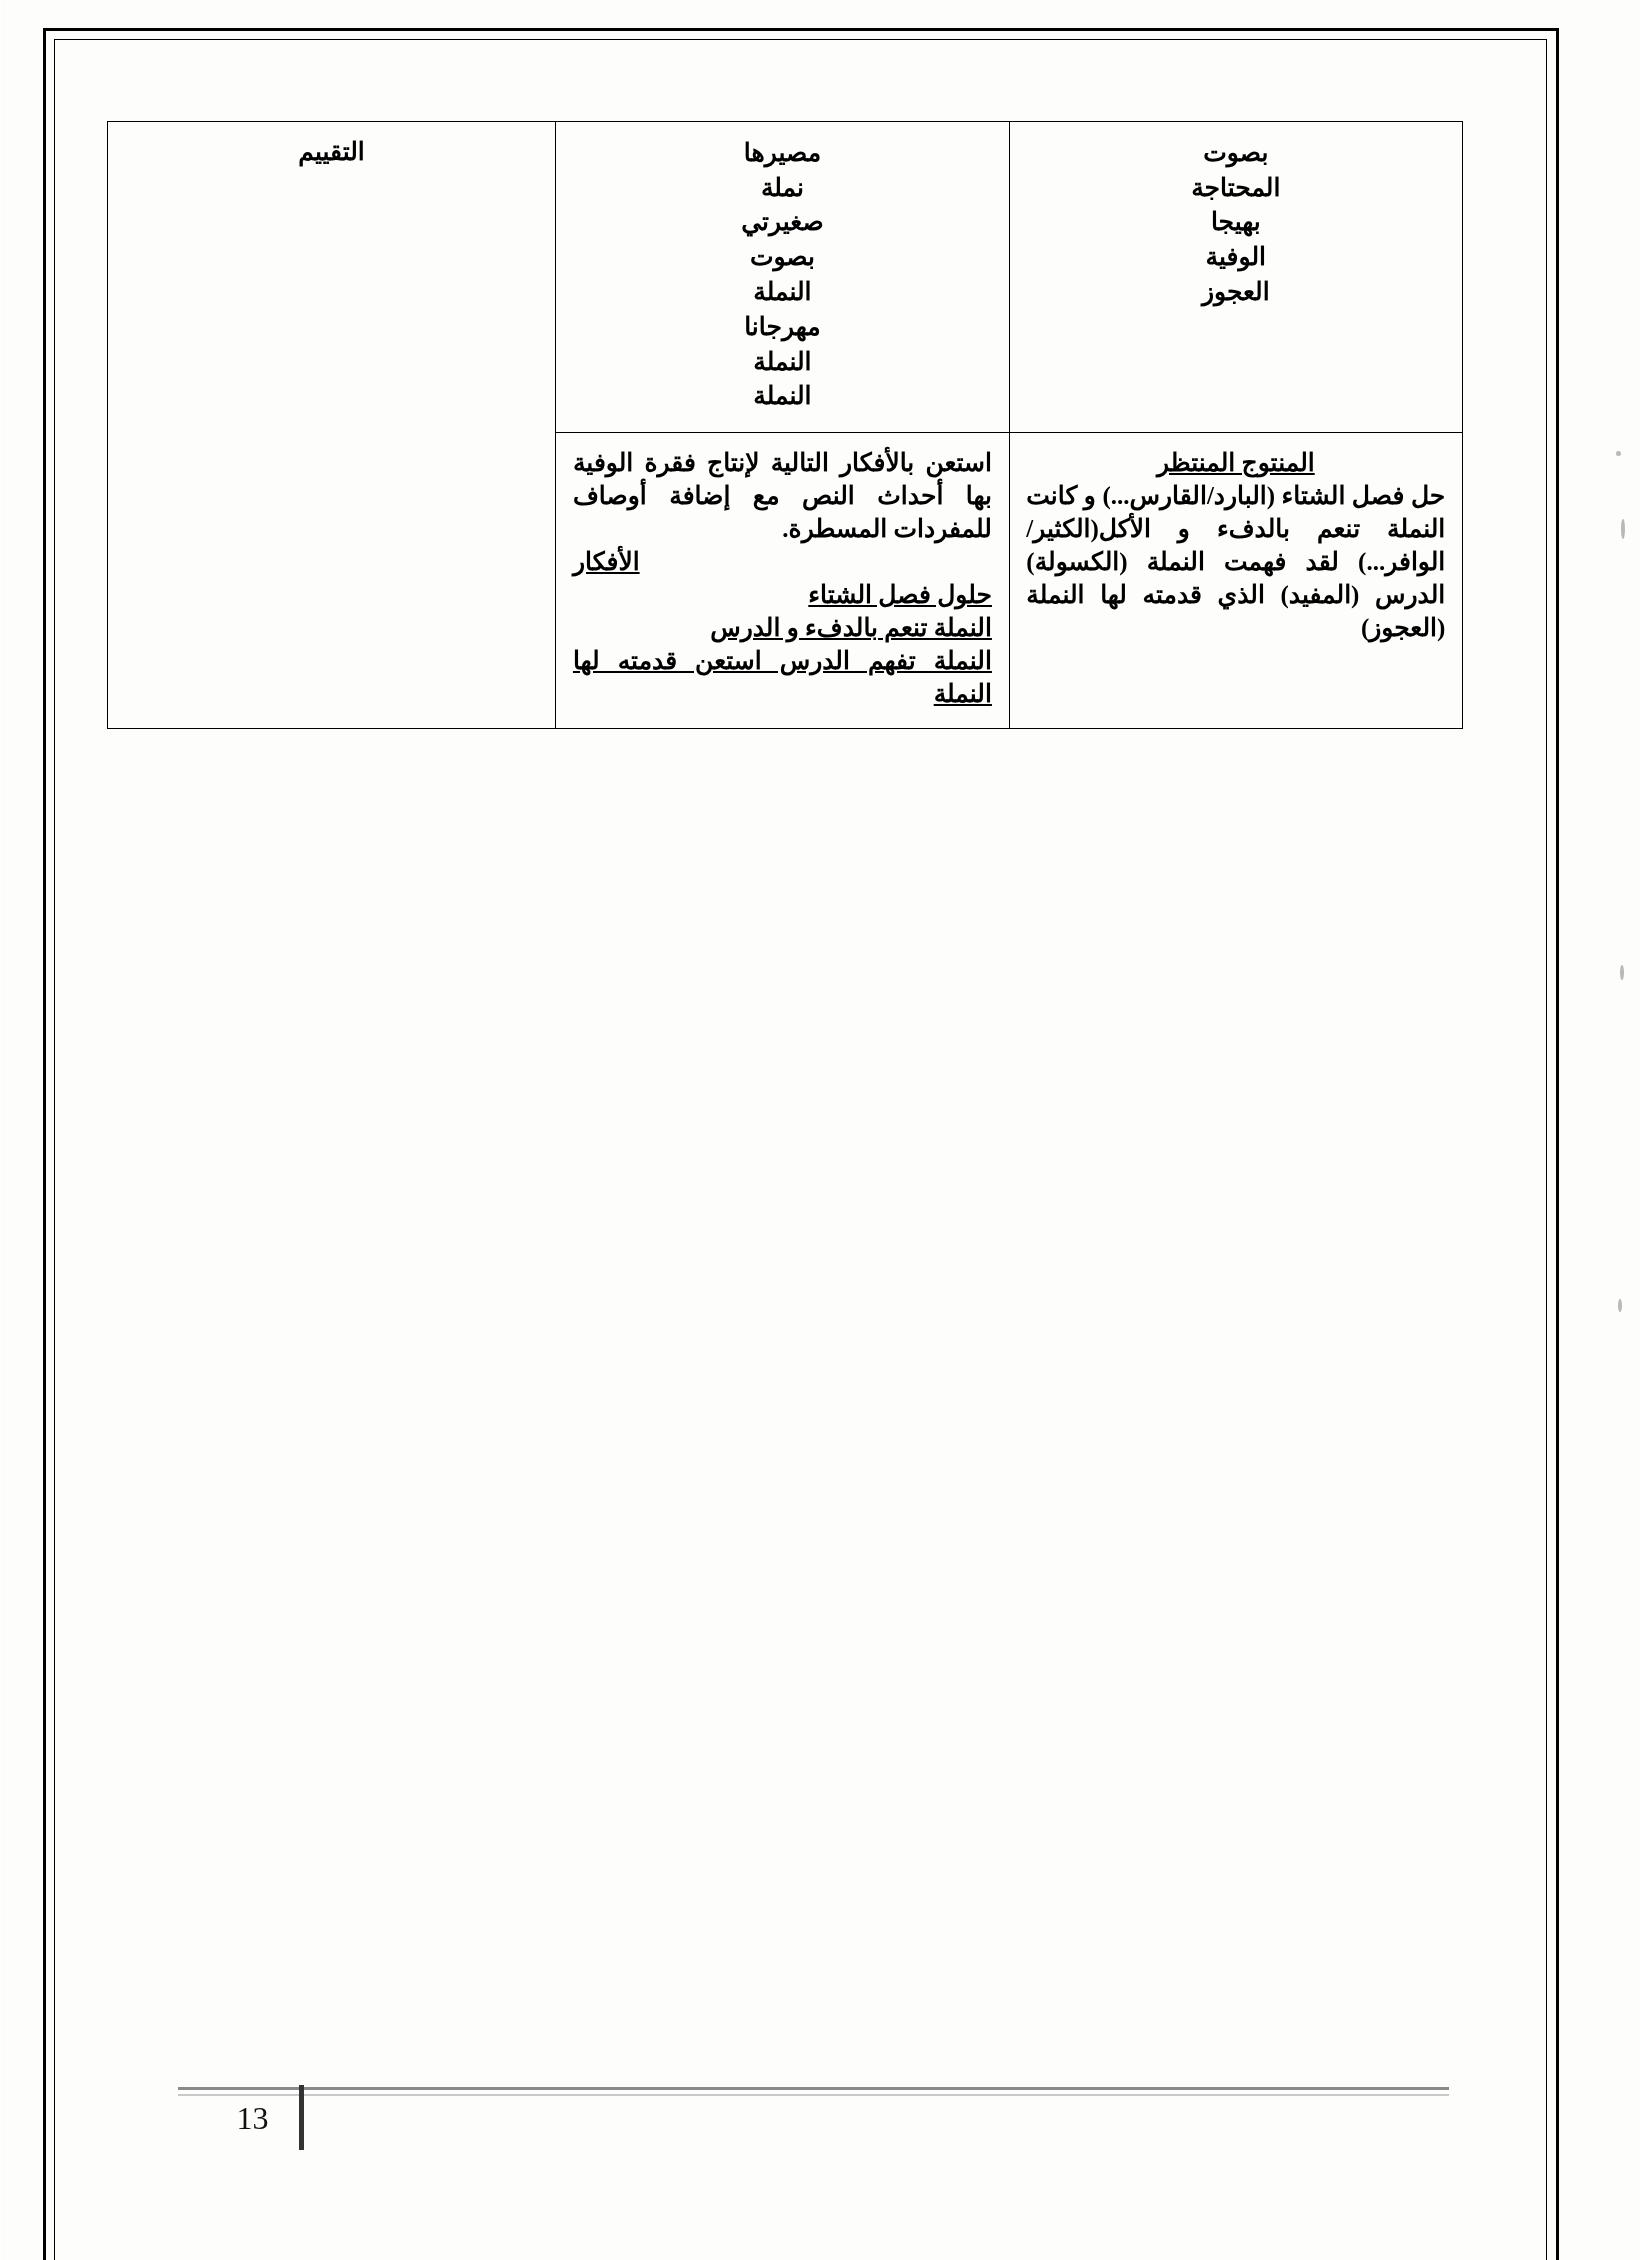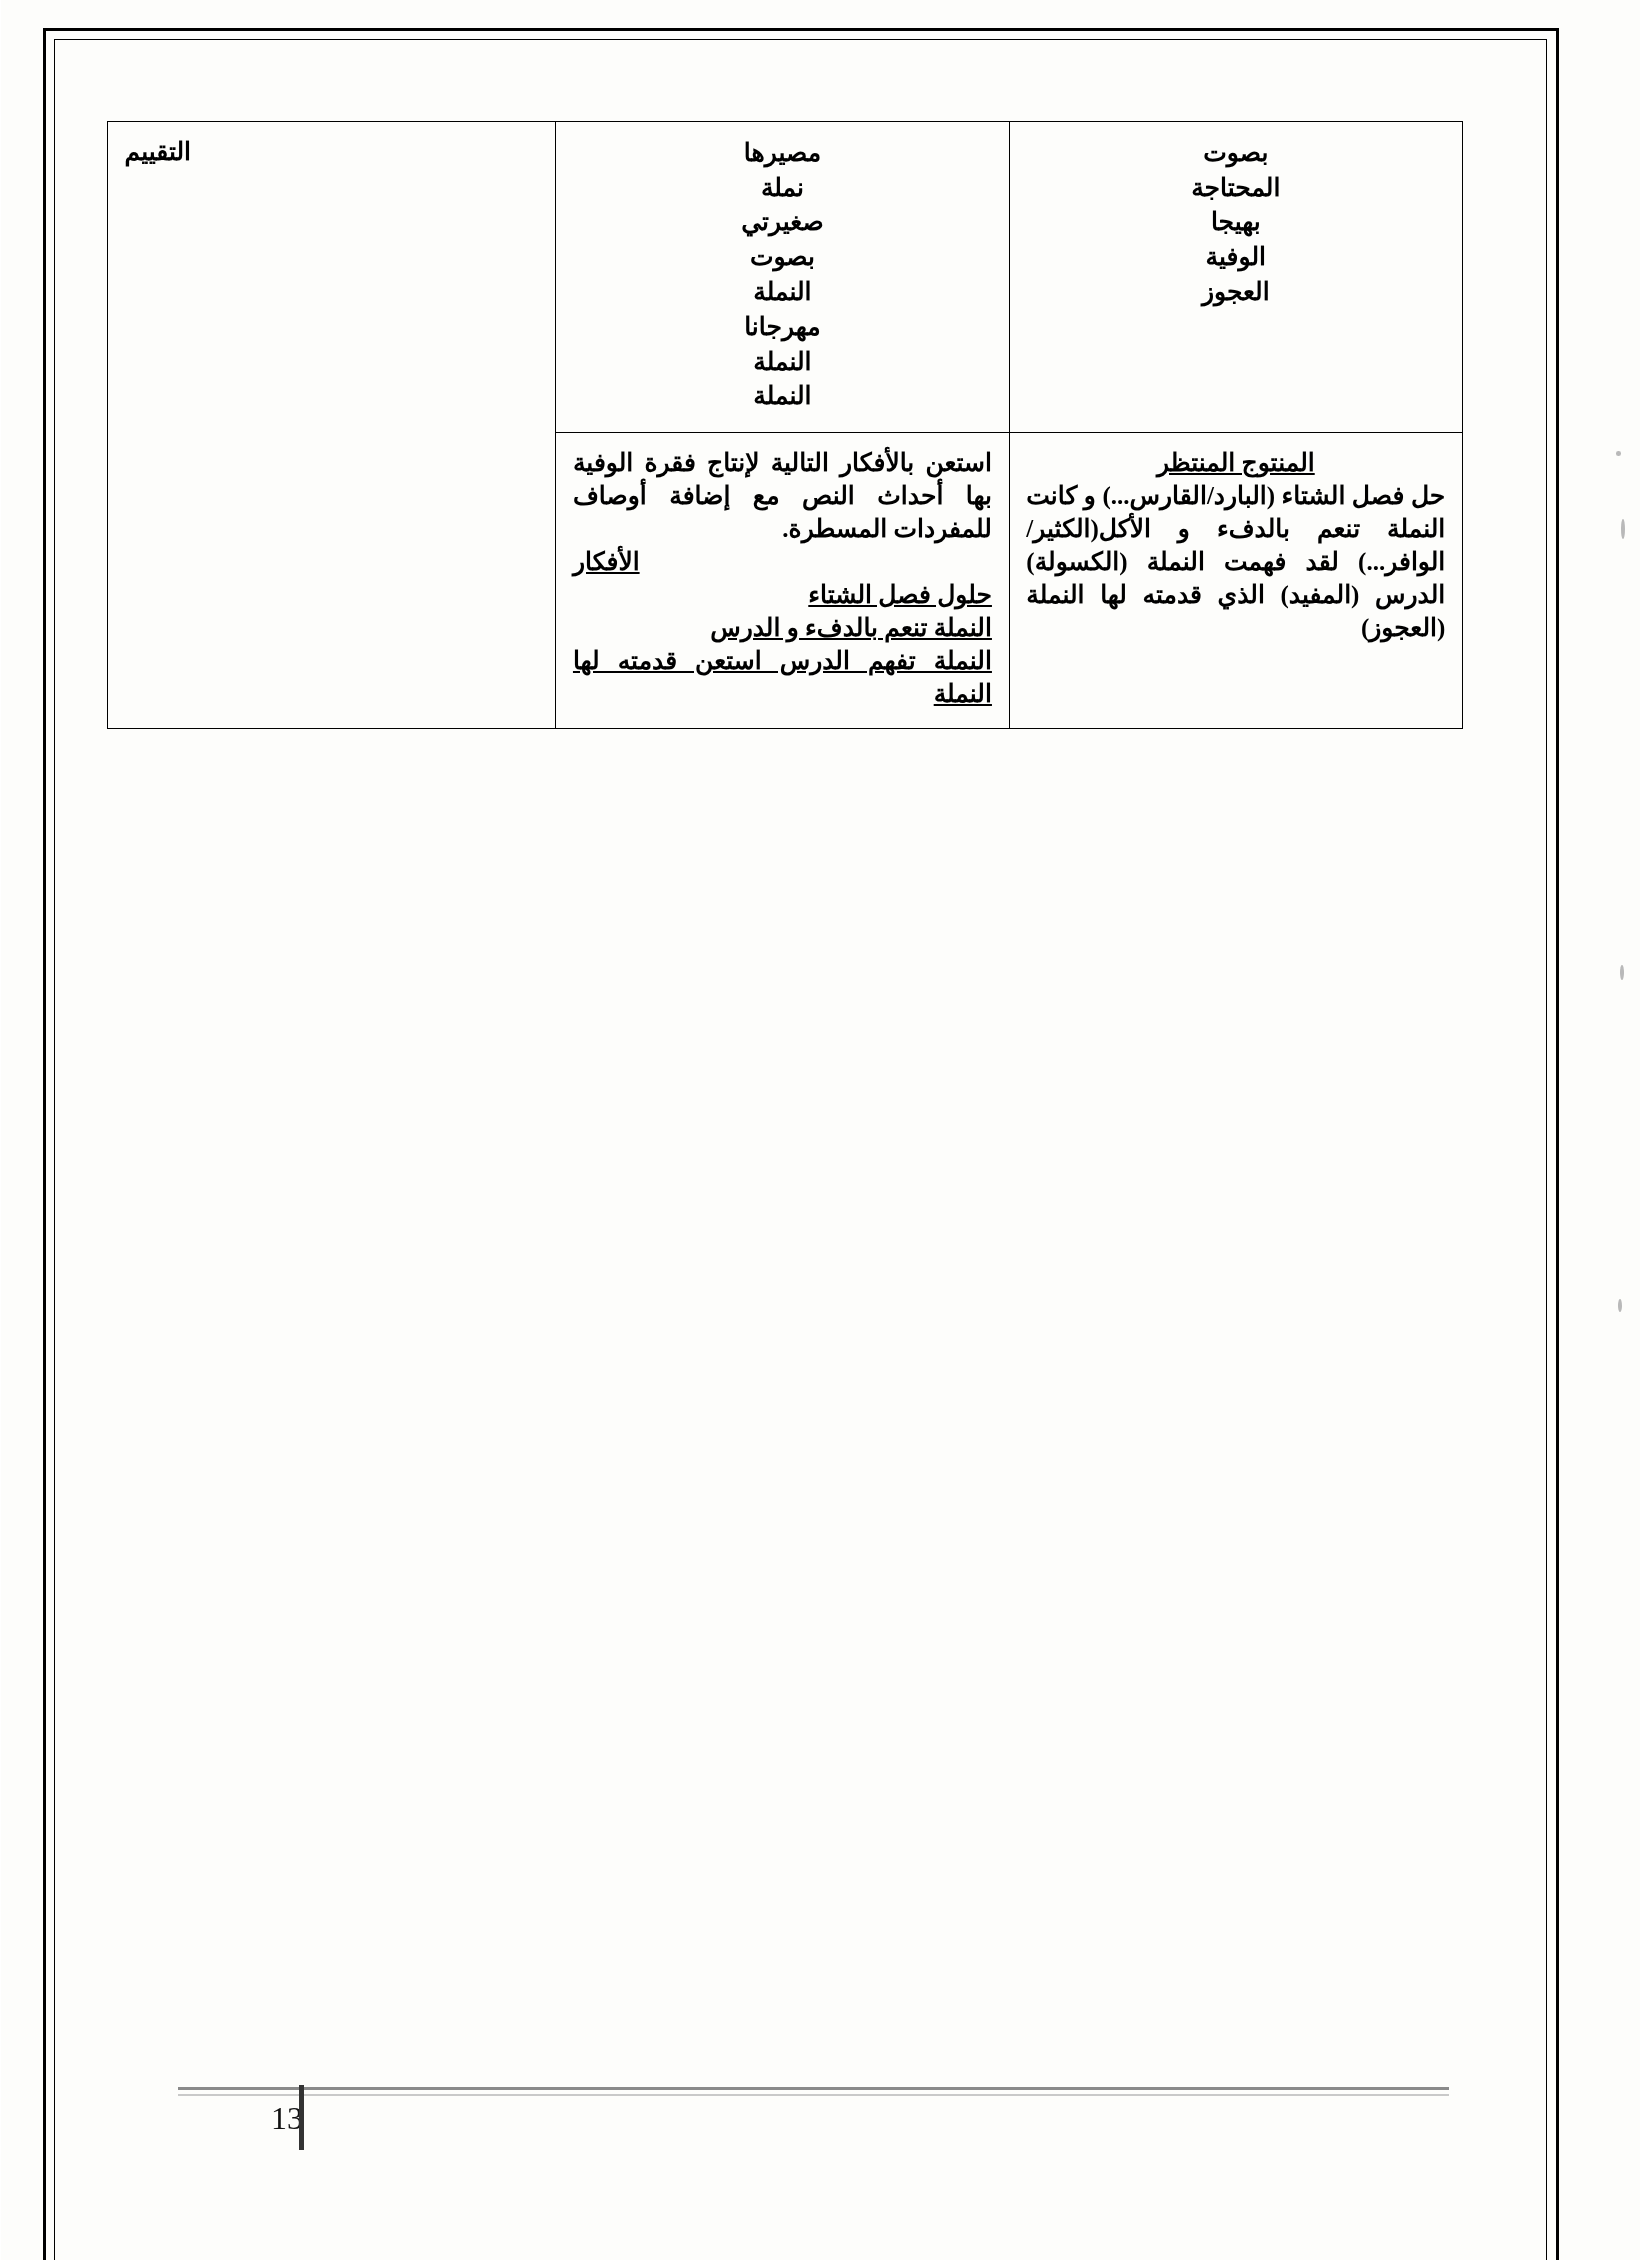--- a/index.html
+++ b/index.html
@@ -58,21 +58,21 @@
     line-height: 1.32;
     font-weight: bold;
     font-family: "Liberation Serif", serif;
     color: #000;
   }
   .col-a { width: 419px; }
   .col-b { width: 419px; }
   .col-c { width: 414px; }
 
   .cell-label {
-    text-align: left;
+    text-align: center;
     vertical-align: middle;
     font-size: 26px;
   }
 
   .stack-lines div {
     white-space: pre-wrap;
     font-family: Liberation Serif, serif;
   }
 
   .word-list {
@@ -105,26 +105,27 @@
   .footer-rule2 {
     position: absolute;
     left: 178px;
     top: 2094px;
     width: 1271px;
     height: 1.9px;
     background: #c9c9c9;
   }
   .page-num-box {
     position: absolute;
-    left: 182px;
+    left: 192px;
     top: 2089px;
     width: 121px;
     height: 58px;
     display: flex;
     align-items: center;
+    justify-content: center;
   }
   .page-num {
     font-size: 32px;
     font-family: "Liberation Serif", serif;
     color: #111;
   }
   .page-num-bar {
     position: absolute;
     left: 299px;
     top: 2085px;

